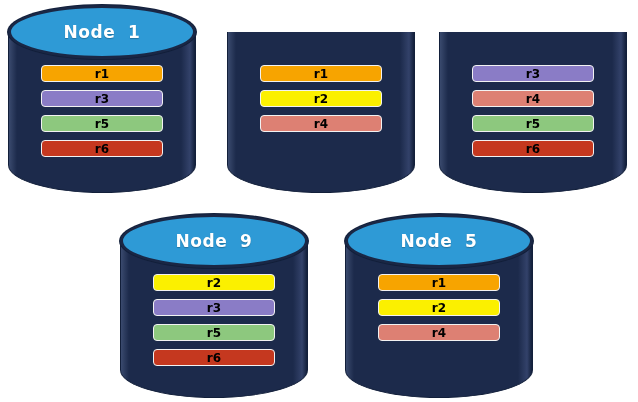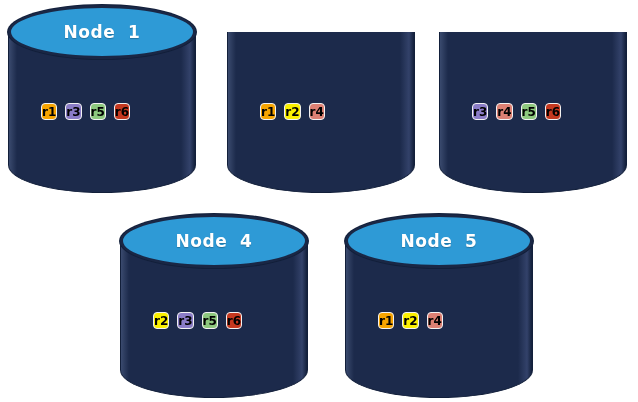--- a/index.html
+++ b/index.html
@@ -64,24 +64,23 @@
     letter-spacing: 0.5px;
     white-space: pre;
     text-shadow: 0 1px 1px rgba(0,0,0,0.25);
   }
   .bars {
     position: absolute;
     top: 60px;
     left: 33px;
     right: 33px;
     display: flex;
-    flex-direction: row;
+    flex-direction: column;
     gap: 8px;
     z-index: 3;
-    margin-top: 38px;
   }
   .bar {
     height: 17px;
     border-radius: 4px;
     border: 1px solid #f2f2f2;
     box-sizing: border-box;
     display: flex;
     align-items: center;
     justify-content: center;
     color: #000000;
@@ -123,21 +122,21 @@
         <div class="bar" style="background: rgb(138, 124, 198);">r3</div>
         <div class="bar" style="background: rgb(221, 128, 115);">r4</div>
         <div class="bar" style="background: rgb(141, 200, 126);">r5</div>
         <div class="bar" style="background: rgb(197, 56, 31);">r6</div>
       </div>
   </div>
 
   <div class="cylinder cyl-bottom-row pos-node4">
     <div class="cyl-body"></div>
     <div class="cyl-top">
-      <span class="node-label">Node  4</span>
+      <span class="node-label">Node  9</span>
     </div>
     <div class="bars">
         <div class="bar" style="background: rgb(251, 240, 0);">r2</div>
         <div class="bar" style="background: rgb(138, 124, 198);">r3</div>
         <div class="bar" style="background: rgb(141, 200, 126);">r5</div>
         <div class="bar" style="background: rgb(197, 56, 31);">r6</div>
       </div>
   </div>
 
   <div class="cylinder cyl-bottom-row pos-node5">

